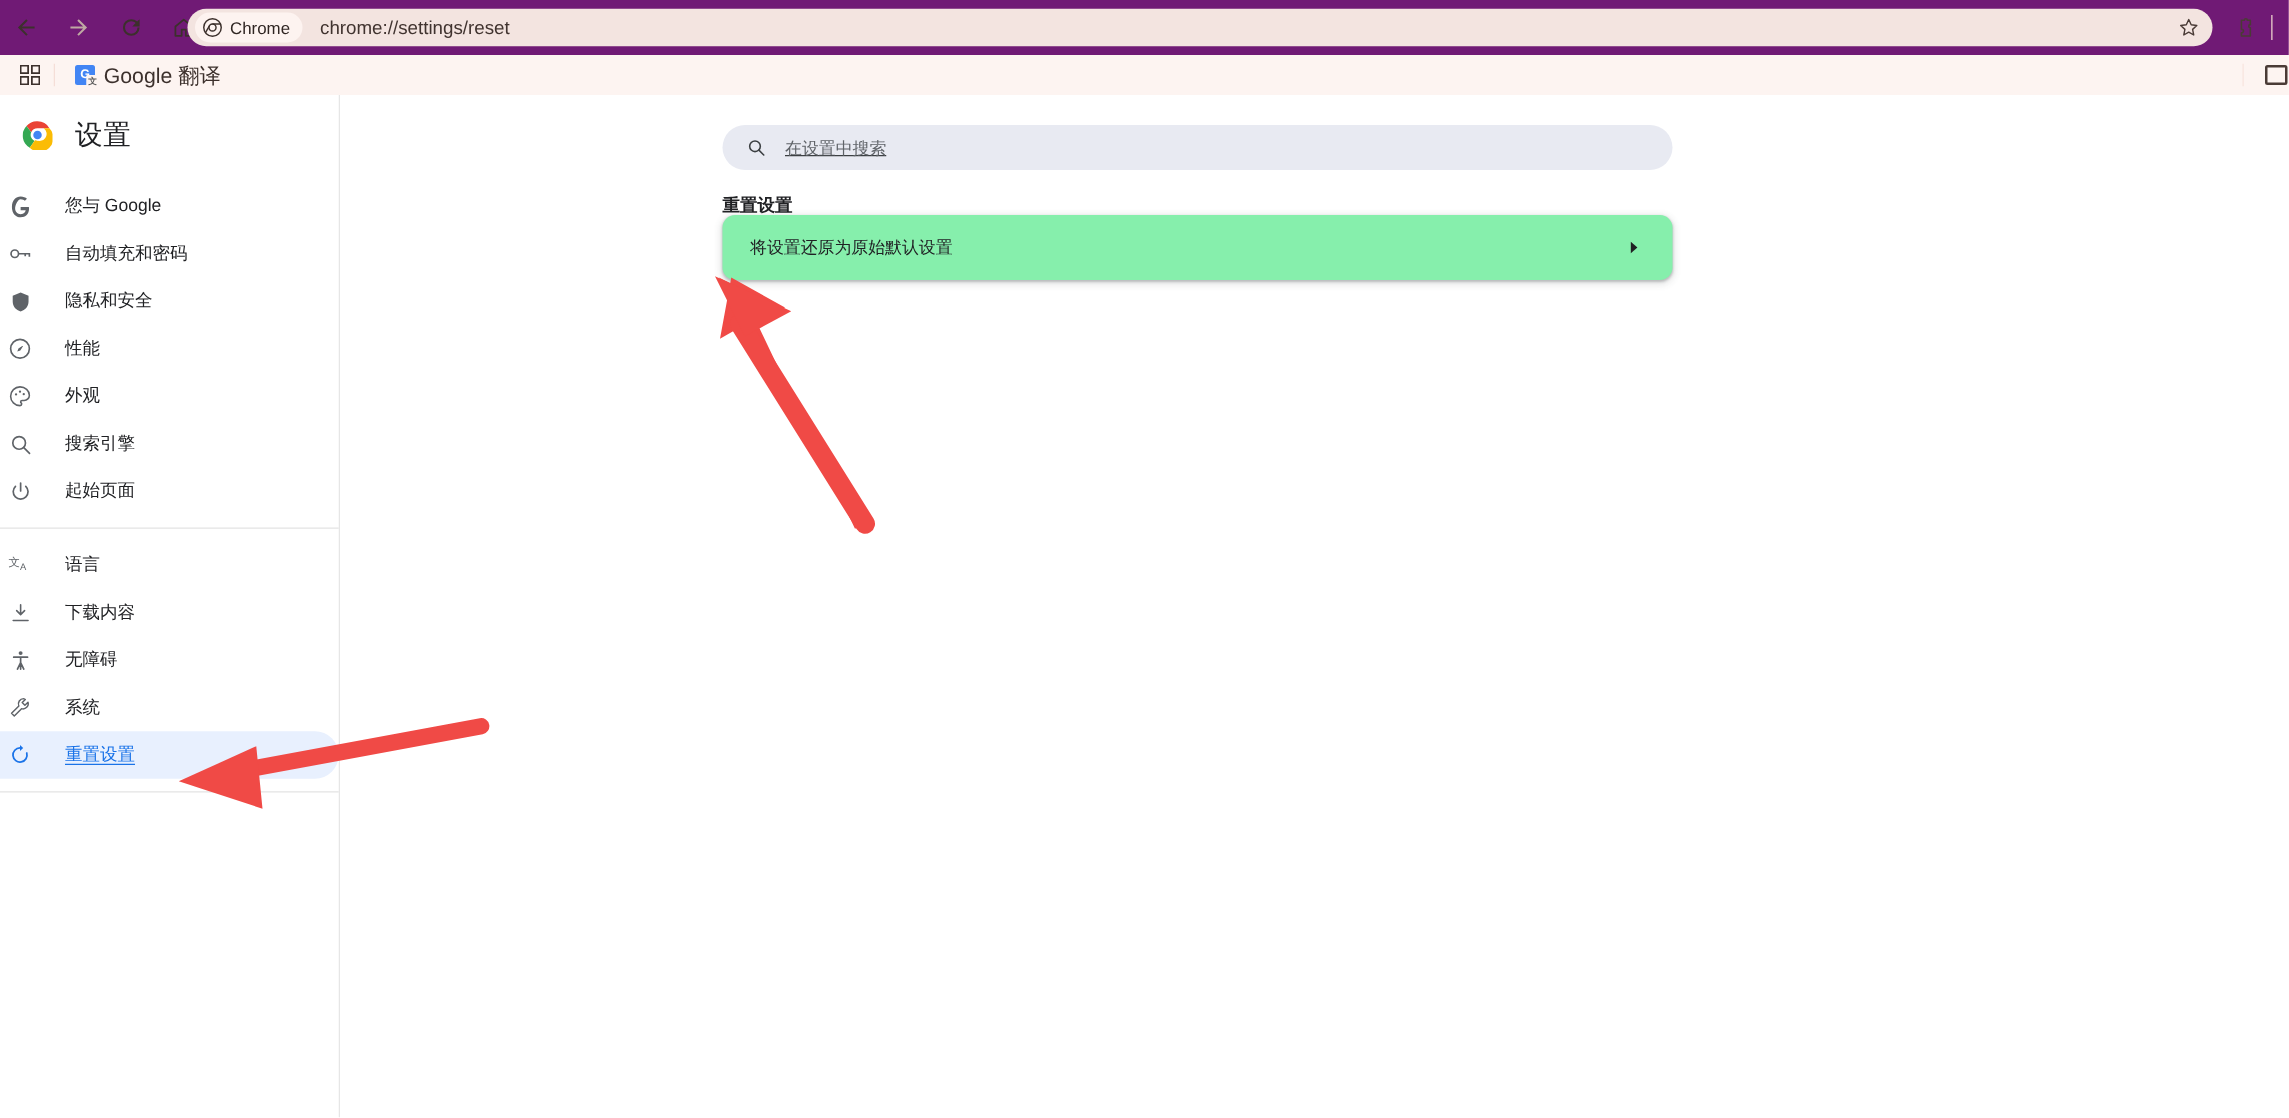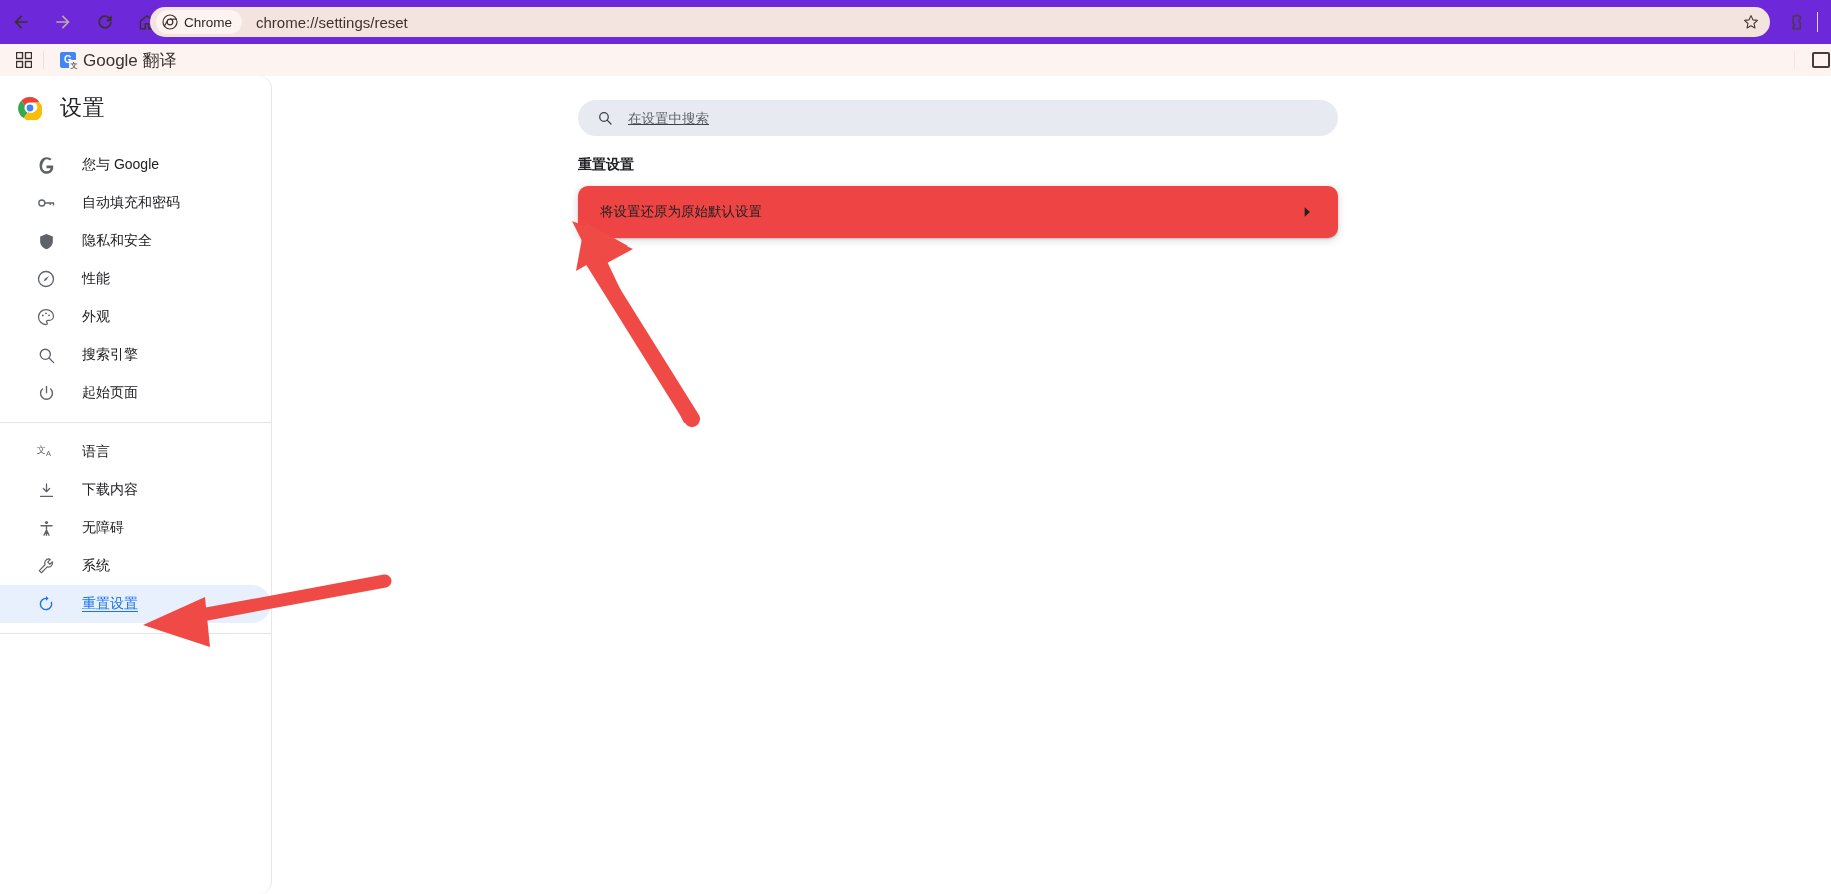--- a/index.html
+++ b/index.html
@@ -10,21 +10,21 @@
     font-family: "Liberation Sans", "DejaVu Sans", sans-serif;
     background: #ffffff;
   }
 
   
   #browser-chrome {
     position: absolute;
     top: 0; left: 0;
     width: 1831px;
     height: 44px;
-    background: #6d28d9;
+    background: #701a75;
   }
   #nav-buttons {
     position: absolute;
     top: 0; left: 0;
     height: 44px;
     display: flex;
     align-items: center;
   }
   .nav-btn {
     width: 42px; height: 42px;
@@ -174,21 +174,20 @@
   }
 
   
   #sidebar {
     position: absolute;
     top: 0; left: 0;
     width: 272px;
     height: 818px;
     background: #ffffff;
     border-right: 1px solid #e6e6e6;
-    border-radius: 13px;
   }
   #settings-header {
     display: flex;
     align-items: center;
     gap: 18px;
     height: 60px;
     padding-left: 18px;
     margin-top: 2px;
   }
   #settings-title {
@@ -200,21 +199,21 @@
     width: 24px; height: 24px;
     flex: 0 0 auto;
   }
 
   .nav-list { margin-top: 8px; }
 
   .nav-item {
     display: flex;
     align-items: center;
     height: 38px;
-    padding-left: 34px;
+    padding-left: 4px;
     cursor: pointer;
     border-radius: 0 19px 19px 0;
     margin-right: 0;
     position: relative;
   }
   .nav-item .nav-icon {
     width: 24px; height: 24px;
     flex: 0 0 auto;
     display: flex; align-items: center; justify-content: center;
     color: #5f6368;
@@ -295,25 +294,25 @@
   #section-title {
     position: absolute;
     top: 80px;
     left: 306px;
     font-size: 14px;
     color: #202124;
     font-weight: bold;
   }
   #reset-card {
     position: absolute;
-    top: 110px;
+    top: 96px;
     left: 306px;
     width: 760px;
     height: 52px;
-    background: #ef4444;
+    background: #86efac;
     border-radius: 10px;
     box-shadow: 0 1px 2px rgba(60,64,67,0.28), 0 2px 6px 2px rgba(60,64,67,0.12);
     display: flex;
     align-items: center;
     padding: 0 22px 0 22px;
     cursor: pointer;
   }
   #reset-card-label {
     font-size: 13.5px;
     color: #202124;

